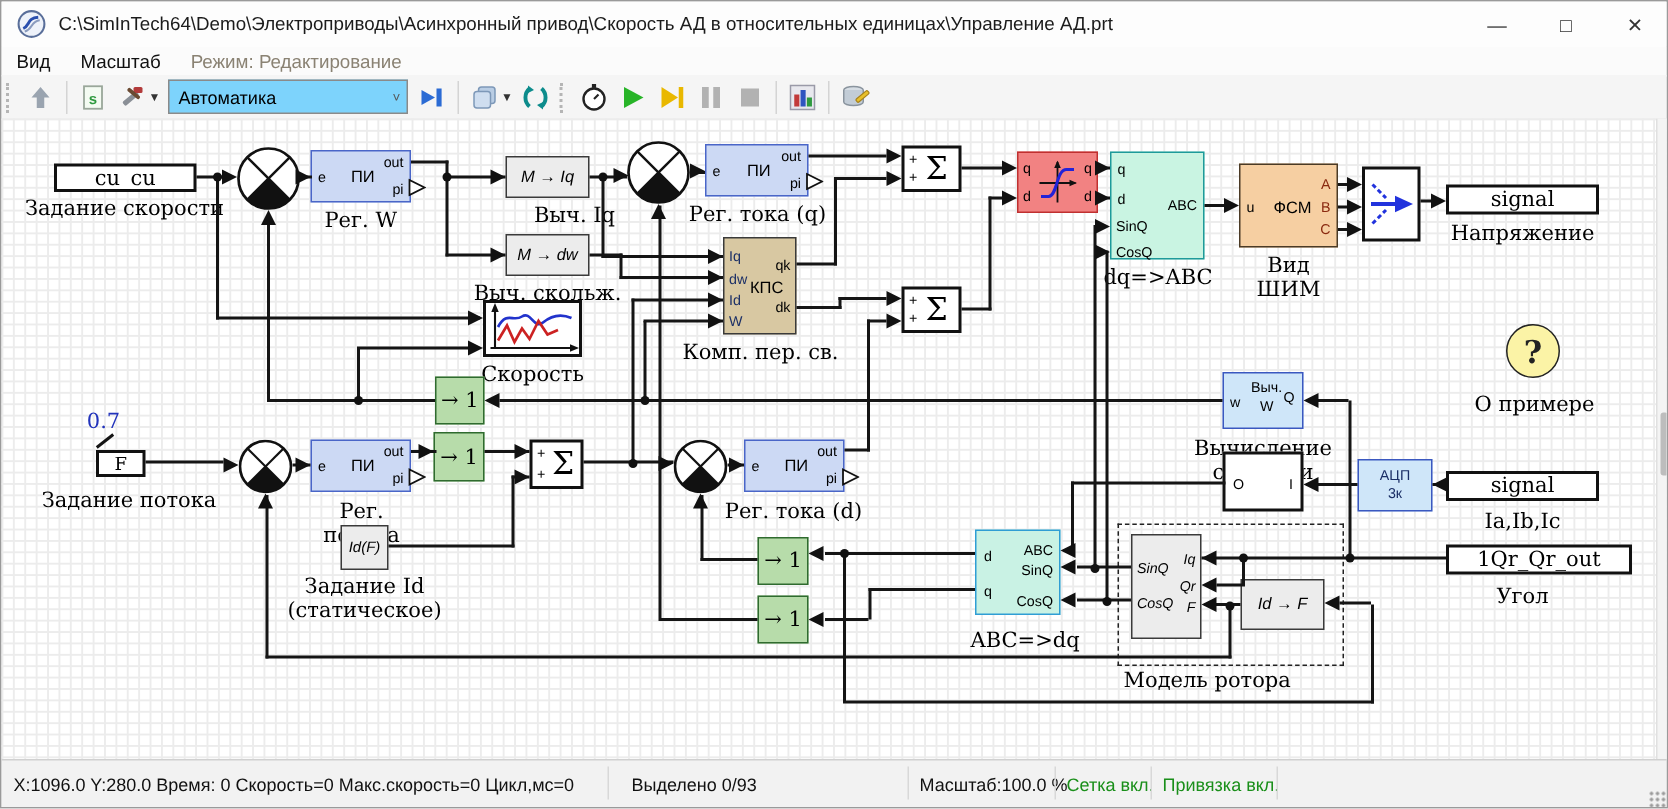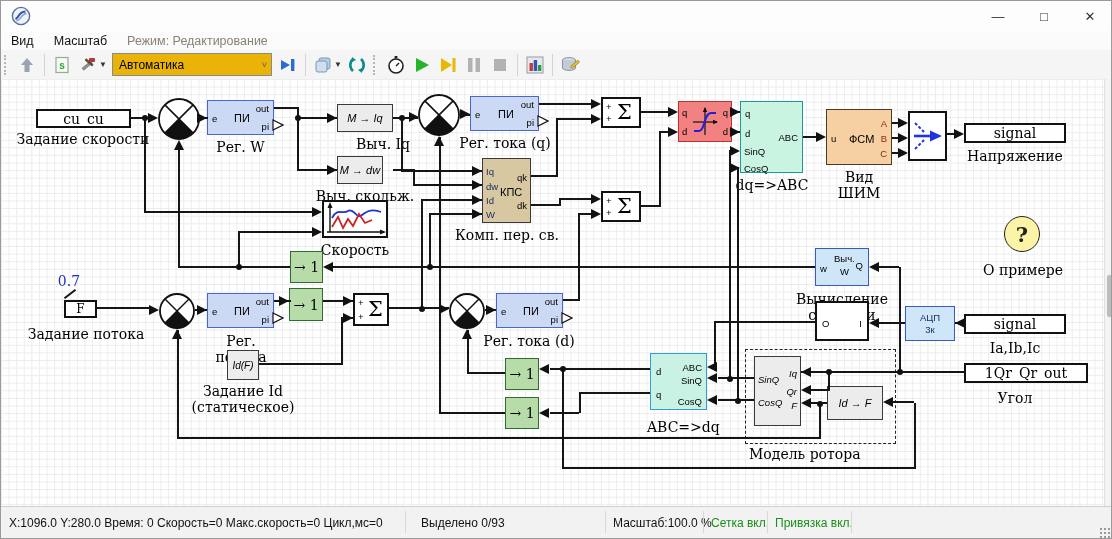--- a/index.html
+++ b/index.html
@@ -14,21 +14,21 @@
   
   #menubar{position:absolute;left:0;top:30px;width:1112px;height:19px;background:#fbfbfb;display:flex;align-items:center;font-size:12.5px;border-bottom:1px solid #ededed;}
   #menubar .mi{padding:0 10px;color:#111;}
   #menubar .mode{color:#8a8273;padding-left:10px;}
   
   #toolbar{position:absolute;left:0;top:49px;width:1112px;height:29px;background:#f5f5f5;border-bottom:1px solid #c9c9c9;display:flex;align-items:center;}
   .grip{width:5px;height:20px;margin:0 3px;border-left:2px dotted #b5b5b5;}
   .tsep{width:1px;height:22px;background:#d4d4d4;margin:0 4px;}
   .tico{width:24px;height:24px;display:flex;align-items:center;justify-content:center;margin:0 1px;}
   .caret{font-size:8px;color:#333;margin:0 2px 0 -2px;}
-  #combo{width:148px;height:21px;background:#eab308;border:1px solid #8a8a8a;font-size:12px;display:flex;align-items:center;justify-content:space-between;padding:0 4px 0 6px;margin:0 3px;}
+  #combo{width:148px;height:21px;background:#7dd3fc;border:1px solid #8a8a8a;font-size:12px;display:flex;align-items:center;justify-content:space-between;padding:0 4px 0 6px;margin:0 3px;}
   #combo .cv{color:#000;}
   #combo .cc{color:#555;font-size:9px;}
   
   #canvas{position:absolute;left:0;top:78px;width:1112px;height:427px;background:#fff;
     background-image:linear-gradient(#ececec 1px,transparent 1px),linear-gradient(90deg,#ececec 1px,transparent 1px);
     background-size:7.6px 7.6px;overflow:hidden;}
   .blk{position:absolute;box-sizing:border-box;font-family:"Liberation Sans",sans-serif;}
   .bw{background:#fff;border:2px solid #111;}
   .bgrey{background:#ececec;border:1.5px solid #3a3a3a;font-style:italic;}
   .bblue{background:#ccd9f4;border:1.5px solid #4a66c8;}
@@ -67,20 +67,21 @@
 <body>
 
 <div id="app">
 
   <div id="titlebar">
     <svg class="appicon" viewBox="0 0 20 20">
       <circle cx="10" cy="10" r="8.6" fill="#eef2fa" stroke="#5a6f9a" stroke-width="1.4"></circle>
       <path d="M4.5,13 C9,11 7,6 14.5,5.5" stroke="#2a4fae" stroke-width="2" fill="none"></path>
       <path d="M5.5,15 C11,13.5 9.5,8 15.5,7.5" stroke="#8a9bbf" stroke-width="1.4" fill="none"></path>
     </svg>
+    <div class="title">C:\SimInTech64\Demo\Электроприводы\Асинхронный привод\Скорость АД в относительных единицах\Управление АД.prt</div>
     <div class="winbtns">
       <div class="winbtn">—</div>
       <div class="winbtn">□</div>
       <div class="winbtn">✕</div>
     </div>
   </div>
 
   <div id="menubar">
     <span class="mi">Вид</span>
     <span class="mi">Масштаб</span>
@@ -257,21 +258,21 @@
     </div>
     <svg class="blk" style="left:560px;top:233px;" width="12" height="12">
         <polygon points="1,1 11,6 1,11" fill="#fff" stroke="#111" stroke-width="1.2"></polygon>
       </svg>
     <div class="cap" style="left:478px;top:254px;width:100px;">Рег. тока (d)</div>
 
     <div class="blk bgrey iobox" style="left:336px;top:25px;width:56px;height:28px;font-size:11px;font-family:'Liberation Sans',sans-serif;">
         <span>M → Iq</span>
       </div>
     <div class="cap" style="left:332px;top:57px;width:100px;">Выч. Iq</div>
-    <div class="blk bgrey iobox" style="left:336px;top:77px;width:46px;height:28px;font-size:11px;font-family:'Liberation Sans',sans-serif;justify-content:center;">
+    <div class="blk bgrey iobox" style="left:336px;top:77px;width:56px;height:28px;font-size:11px;font-family:'Liberation Sans',sans-serif;justify-content:center;">
         <span>M → dw</span>
       </div>
     <div class="cap" style="left:304px;top:109px;width:120px;">Выч. скольж.</div>
 
     <div class="blk bw" style="left:321px;top:121px;width:66px;height:38px;">
       <svg width="62" height="34">
         <line x1="6" y1="3" x2="6" y2="30" stroke="#111" stroke-width="1.4"></line>
           <polygon points="6,0 3.5,6 8.5,6" fill="#111"></polygon>
         <line x1="3" y1="30" x2="59" y2="30" stroke="#111" stroke-width="1.4"></line>
           <polygon points="62,30 56,27.5 56,32.5" fill="#111"></polygon>

